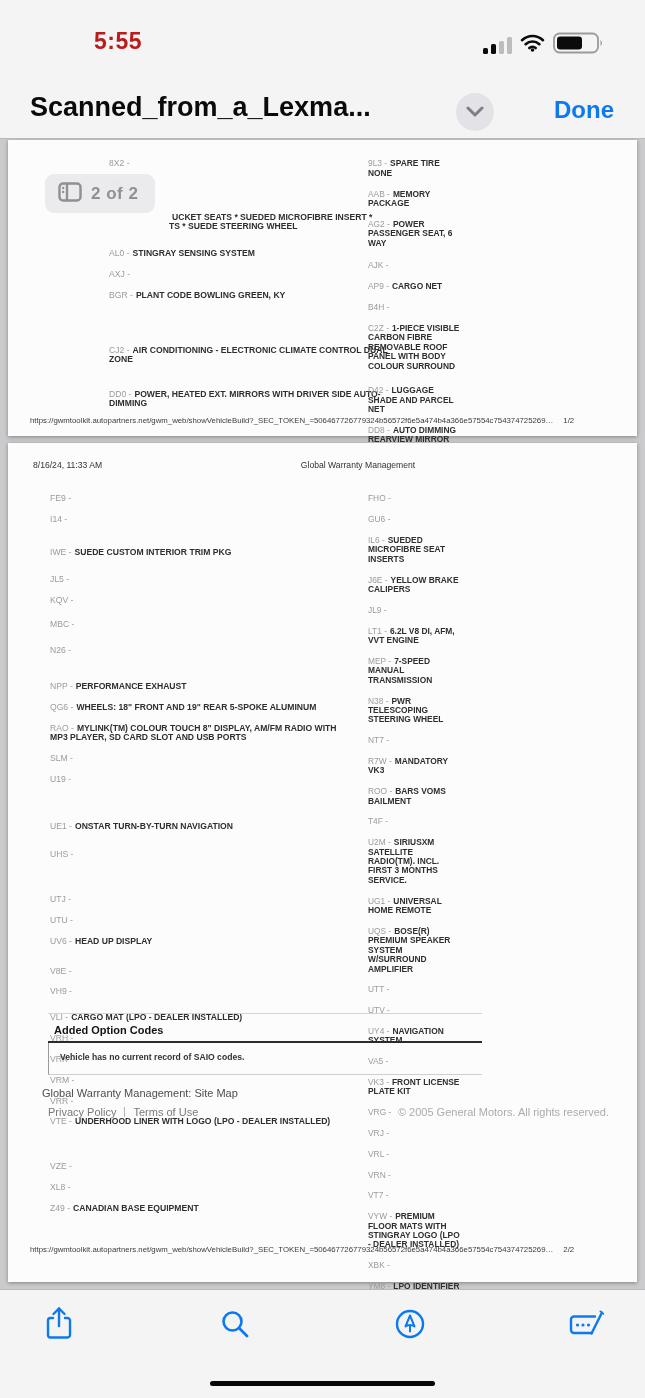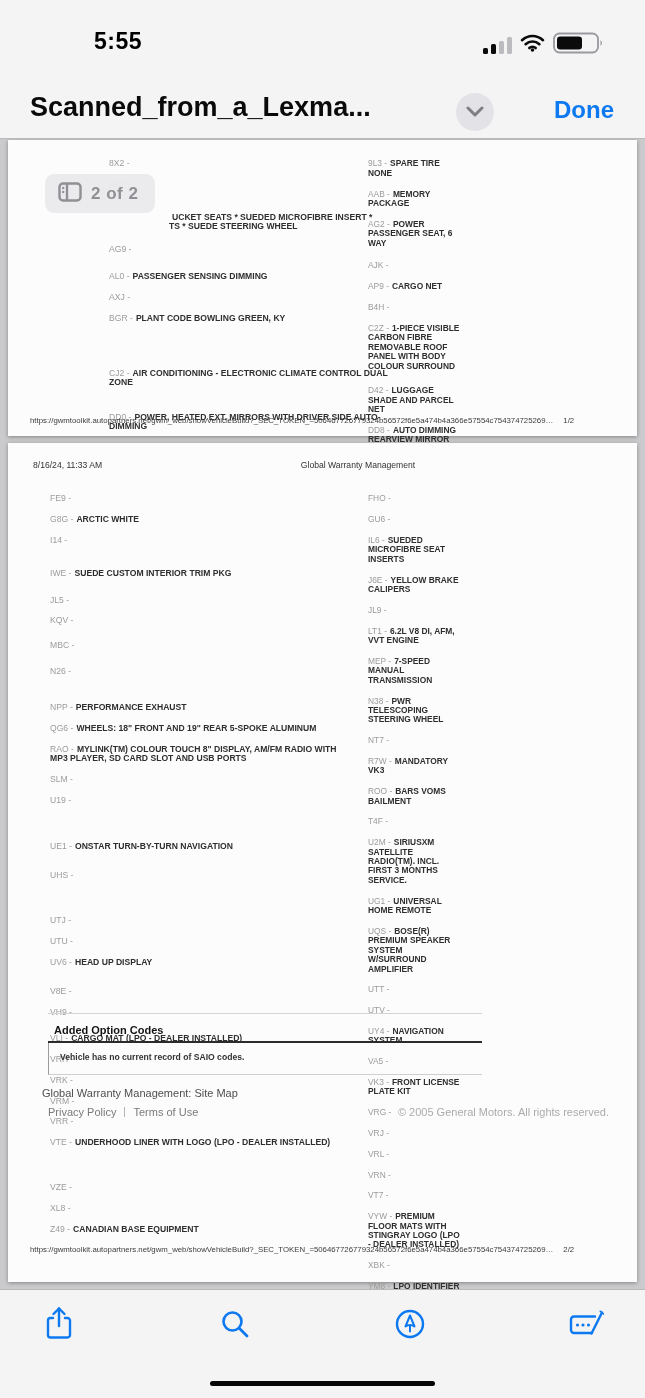--- a/index.html
+++ b/index.html
@@ -3,21 +3,21 @@
 <meta charset="utf-8">
 <style>
   html,body{margin:0;padding:0;}
   body{width:645px;height:1398px;overflow:hidden;background:#cbcbcd;
        font-family:"Liberation Sans","DejaVu Sans",sans-serif;position:relative;}
   .app{position:absolute;inset:0;}
 
   
   .topbar{position:absolute;left:0;top:0;width:645px;height:138px;background:#f4f4f5;
           border-bottom:1px solid #b9b9bc;z-index:30;}
-  .time{position:absolute;left:94px;top:28px;font-size:23px;font-weight:bold;color:#000000;letter-spacing:.5px;}
+  .time{position:absolute;left:94px;top:28px;font-size:23px;font-weight:bold;color:#b91c1c;letter-spacing:.5px;}
   .statusicons{position:absolute;right:40px;top:32px;display:flex;align-items:center;gap:8px;}
   .sigbars{display:flex;align-items:flex-end;gap:2.5px;height:17px;}
   .sigbars i{display:block;width:5.5px;border-radius:1.5px;background:#0b0b0c;}
   .sigbars i.dim{background:#bcbcc0;}
   .doc-title{position:absolute;left:30px;top:92px;font-size:27px;font-weight:bold;color:#0a0a0a;
              max-width:420px;white-space:nowrap;overflow:hidden;}
   .title-chevron{position:absolute;left:456px;top:93px;width:38px;height:38px;border-radius:50%;
                  background:#e3e3e7;display:flex;align-items:center;justify-content:center;cursor:pointer;}
   .done-btn{position:absolute;right:25px;top:95px;font-size:24px;font-weight:bold;color:#0d79f0;
             background:none;border:none;cursor:pointer;font-family:inherit;}
@@ -136,26 +136,23 @@
 
           <div class="row">
             <span class="code">9X2</span>
           </div>
 
           <div class="row seat" style="margin-top: 14px;">
             <span class="desc">UCKET SEATS * SUEDED MICROFIBRE INSERT *
 TS * SUEDE STEERING WHEEL</span>
           </div>
 
-          <div class="row" style="margin-top: 4px;">
-            <span class="code">AG9</span>
-          </div>
 
           <div class="row" style="margin-top: 8px;">
-            <span class="code">AL0</span><span class="desc">PASSENGER SENSING DIMMING</span>
+            <span class="code">AL0</span><span class="desc">STINGRAY SENSING SYSTEM</span>
           </div>
 
           <div class="row">
             <span class="code">AXJ</span>
           </div>
 
           <div class="row">
             <span class="code">BGR</span><span class="desc">PLANT CODE BOWLING GREEN, KY</span>
           </div>
 
@@ -245,23 +242,20 @@
         <span class="printed-date">8/16/24, 11:33 AM</span>
         <span class="printed-title">Global Warranty Management</span>
       </div>
 
       <div class="col leftcol p2-left">
 
           <div class="row">
             <span class="code">FE9</span>
           </div>
 
-          <div class="row" style="margin-top: 2px;">
-            <span class="code">G8G</span><span class="desc">ARCTIC WHITE</span>
-          </div>
 
           <div class="row" style="margin-top: 2px;">
             <span class="code">I14</span>
           </div>
 
           <div class="row" style="margin-top: 14px;">
             <span class="code">IWE</span><span class="desc">SUEDE CUSTOM INTERIOR TRIM PKG</span>
           </div>
 
           <div class="row" style="margin-top: 8px;">

